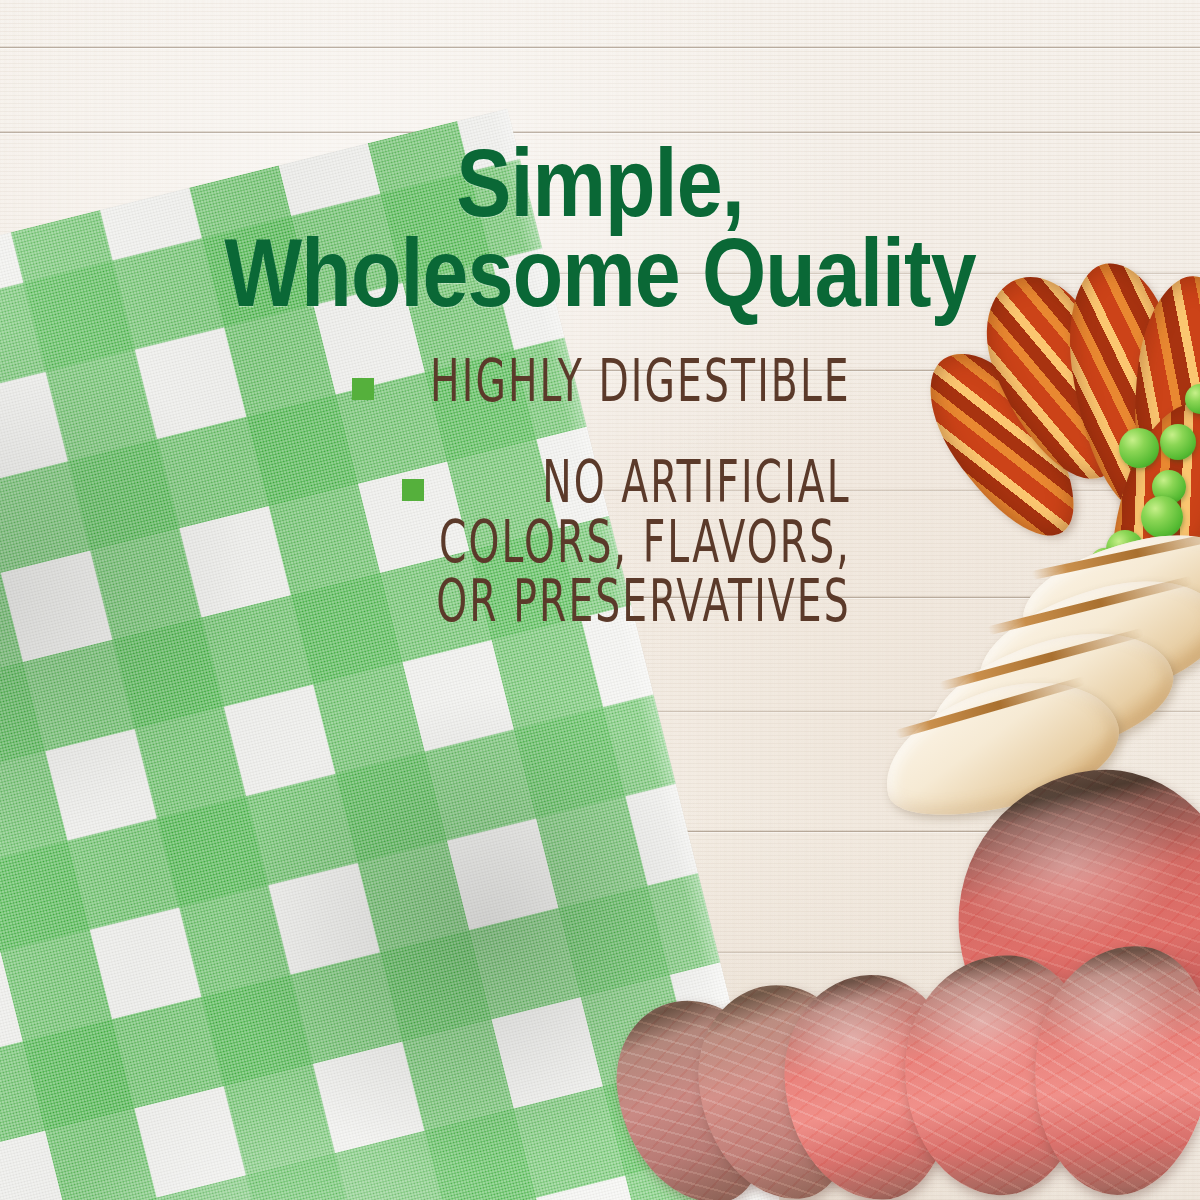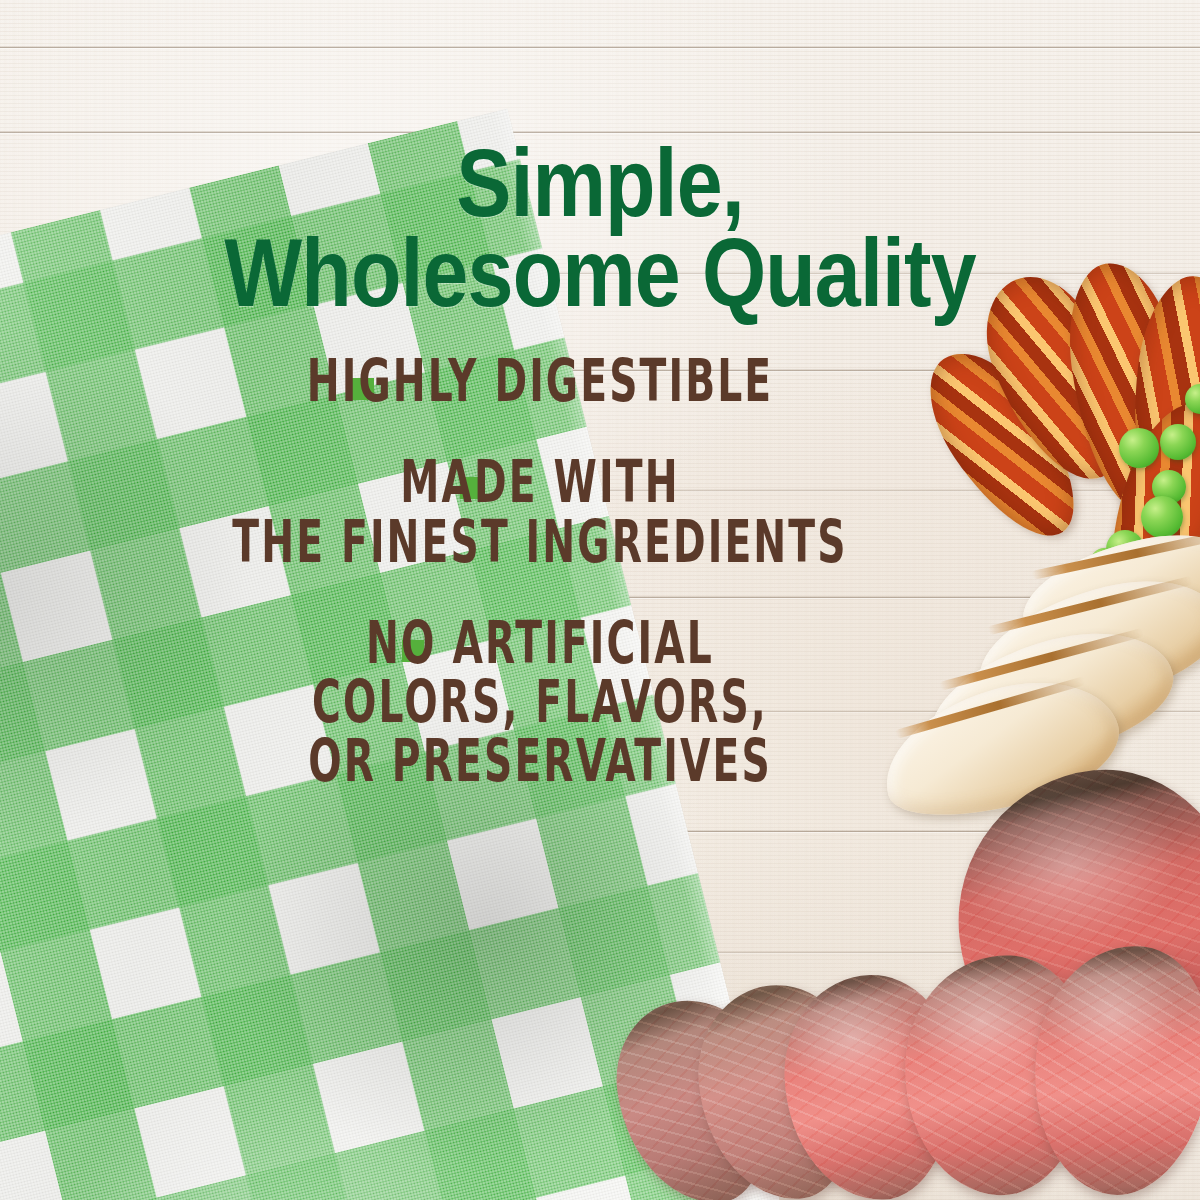--- a/index.html
+++ b/index.html
@@ -124,22 +124,22 @@
   .headline .l2 { display:block; white-space: nowrap; }
 
   
   .bullets {
     position: absolute;
     left: 170px;
     top: 352px;
     width: 740px;
     color: #5b3a2a;
     font-family: "DejaVu Sans Condensed", "Liberation Sans Narrow", "Liberation Sans", sans-serif;
-    font-weight: bold;
-    text-align: center;
+    font-weight: normal;
+    text-align: right;
   }
   .bullet-item {
     position: relative;
     margin-bottom: 42px;
   }
   .bullet-item:last-child { margin-bottom: 12px; }
 
   .bullet-line {
     display: block;
     font-size: 52px;
@@ -339,25 +339,20 @@
     <span class="l2">Wholesome Quality</span>
   </h1>
 
   <div class="bullets" style="color: rgb(91, 58, 42);">
 
     <div class="bullet-item" data-idx="0">
       <span class="bullet-square" style="background: rgb(85, 176, 60);"></span>
       <span class="bullet-line">Highly Digestible</span>
     </div>
 
-    <div class="bullet-item" data-idx="1">
-      <span class="bullet-square" style="background: rgb(85, 176, 60);"></span>
-      <span class="bullet-line">Made With</span>
-      <span class="bullet-line">the Finest Ingredients</span>
-    </div>
 
     <div class="bullet-item" data-idx="2">
       <span class="bullet-square" style="background: rgb(85, 176, 60);"></span>
       <span class="bullet-line">No Artificial</span>
       <span class="bullet-line">Colors, Flavors,</span>
       <span class="bullet-line">or Preservatives</span>
     </div>
 
   </div>
 

